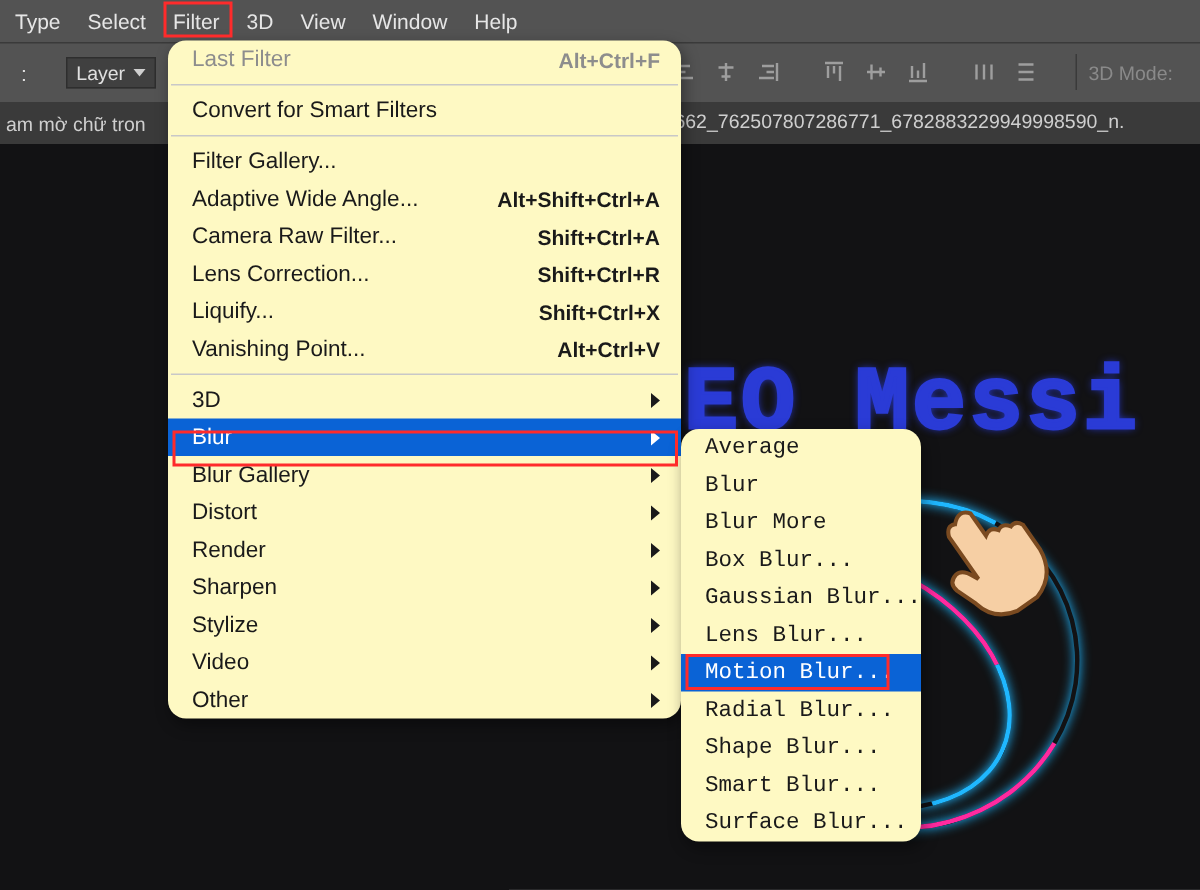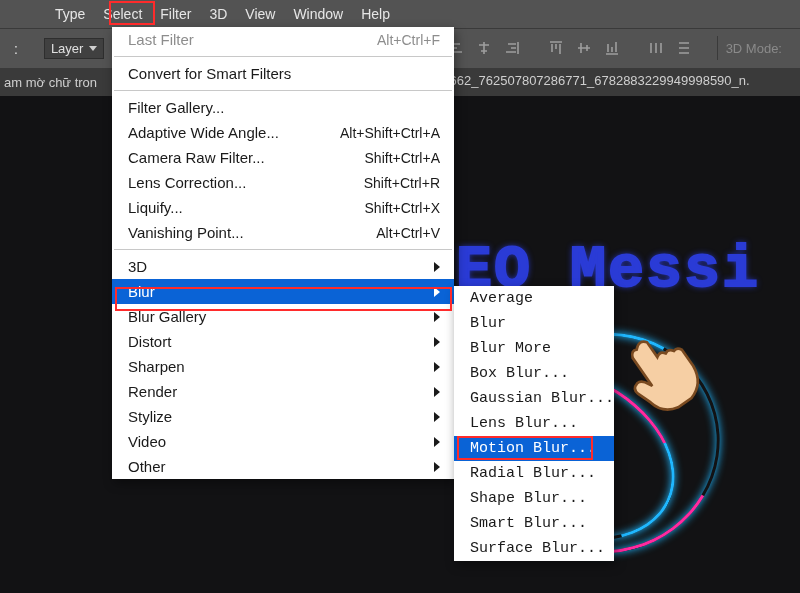--- a/index.html
+++ b/index.html
@@ -13,21 +13,20 @@
       overflow: hidden;
       position: relative;
     }
     .menubar {
       height: 28px;
       display: flex;
       align-items: center;
       gap: 2px;
       padding-left: 2px;
       background: #535353;
-      margin-left: 45px;
     }
     .menubar-item {
       padding: 4px 8px;
       color: #e6e6e6;
       cursor: default;
     }
     .toolbar {
       height: 40px;
       background: #535353;
       border-top: 1px solid #3a3a3a;
@@ -127,25 +126,26 @@
 
     .highlight-box {
       position: absolute;
       border: 2px solid #ff2b2b;
       pointer-events: none;
       z-index: 50;
     }
 
     .dropdown {
       position: absolute;
-      background: #ffffff;
+      background: #fef9c3;
       color: #1a1a1a;
       box-shadow: 2px 4px 10px rgba(0,0,0,.4);
       font-size: 15px;
       z-index: 40;
+      border-radius: 12px;
     }
     .dropdown .sep {
       height: 1px;
       background: #c8c8c8;
       margin: 4px 2px;
     }
     .dropdown .item {
       display: flex;
       justify-content: space-between;
       align-items: center;
@@ -153,21 +153,21 @@
       min-height: 24px;
       white-space: nowrap;
       gap: 30px;
       position: relative;
     }
     .dropdown .item.disabled { color: #8d8d8d; }
     .dropdown .item.highlighted {
       background: #0a63d6;
       color: #fff;
     }
-    .dropdown .shortcut { color: #1a1a1a; font-size: 14px; }
+    .dropdown .shortcut { color: #1a1a1a; font-size: 14px; font-weight: bold; }
     .dropdown .item.disabled .shortcut { color: #8d8d8d; }
     .sub-arrow {
       width: 0; height: 0;
       border-top: 5px solid transparent;
       border-bottom: 5px solid transparent;
       border-left: 6px solid #1a1a1a;
       margin-left: 10px;
     }
     .item.highlighted .sub-arrow { border-left-color: #fff; }
     #filter-menu { top: 27px; left: 112px; width: 342px; }
@@ -312,25 +312,25 @@
   </div>
   <div class="item">
     <span>Blur Gallery</span>
     <span class="sub-arrow"></span>
   </div>
   <div class="item">
     <span>Distort</span>
     <span class="sub-arrow"></span>
   </div>
   <div class="item">
+    <span>Render</span>
+    <span class="sub-arrow"></span>
+  </div>
+  <div class="item">
     <span>Sharpen</span>
-    <span class="sub-arrow"></span>
-  </div>
-  <div class="item">
-    <span>Render</span>
     <span class="sub-arrow"></span>
   </div>
   <div class="item">
     <span>Stylize</span>
     <span class="sub-arrow"></span>
   </div>
   <div class="item">
     <span>Video</span>
     <span class="sub-arrow"></span>
   </div>

